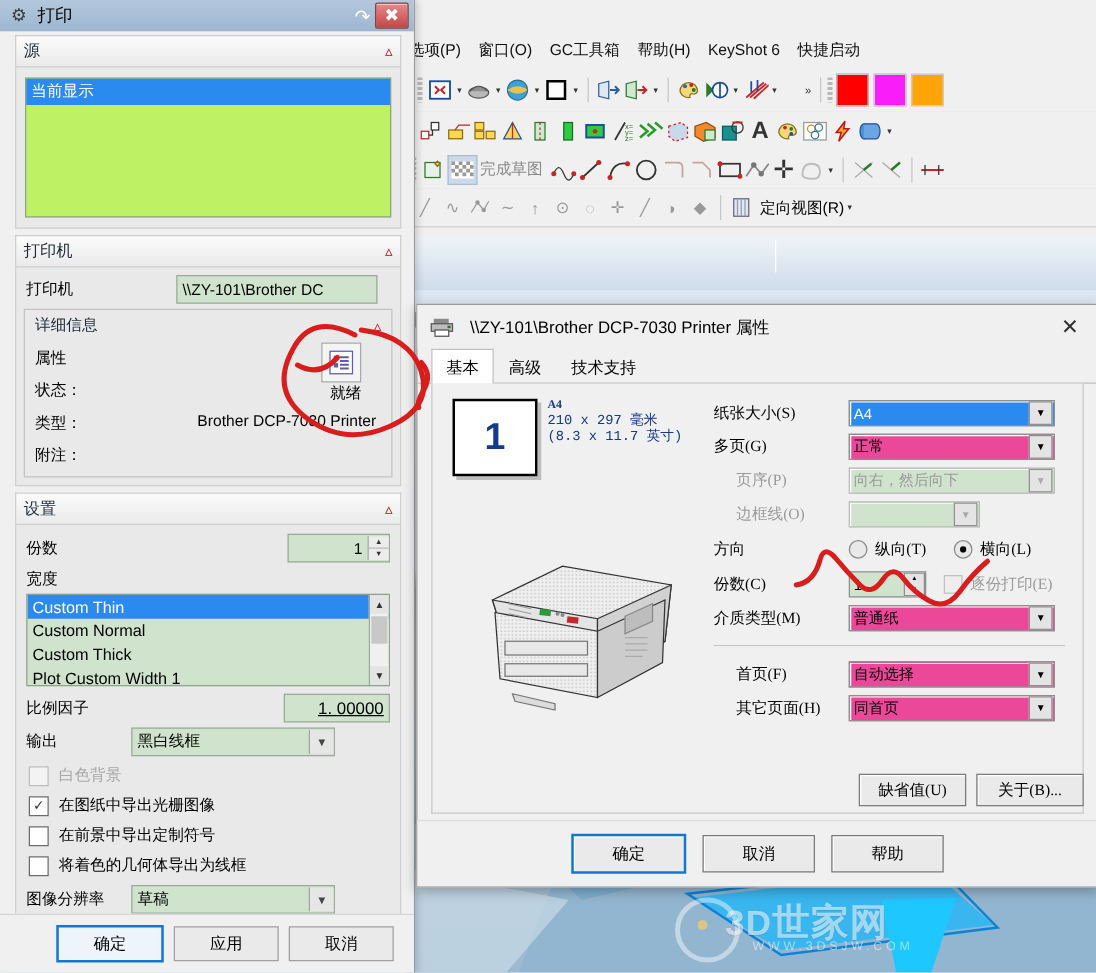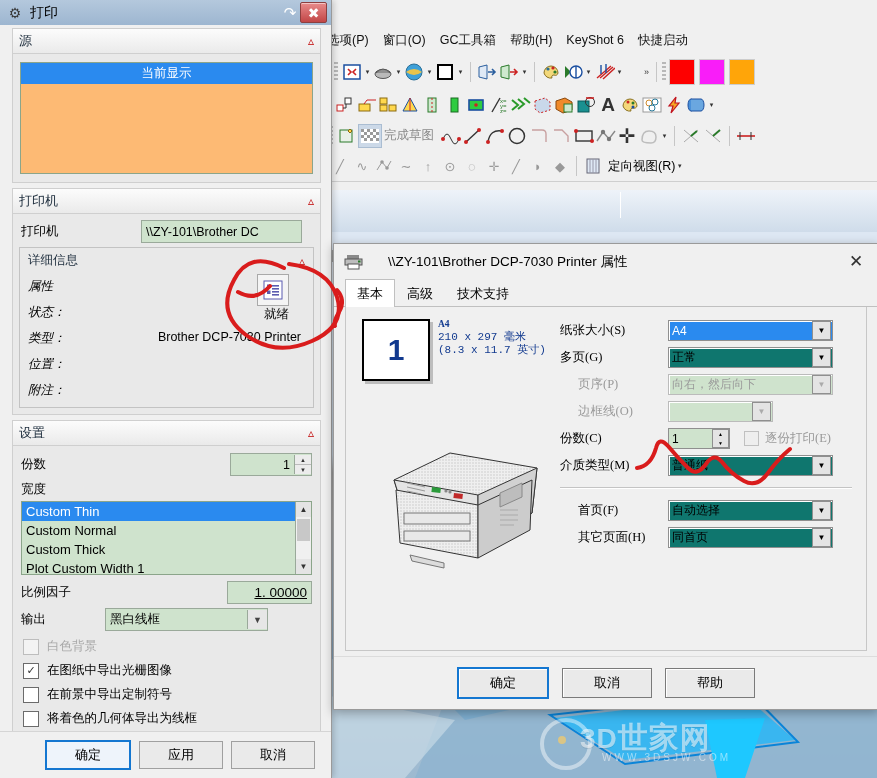--- a/index.html
+++ b/index.html
@@ -62,35 +62,35 @@
   .pd-body{position:absolute;left:0;top:25px;width:331px;bottom:0;background:#f0f0f0;}
 
   .grp{margin:3px 10px 0 12px;}
   .grp-hd{height:24px;display:flex;align-items:center;
     background:linear-gradient(to bottom,#fcfcfc,#eaeaea);
     border:1px solid #cfcfcf;border-bottom:none;padding:0 6px;}
   .grp-hd .gt{font-size:13px;color:#1a2a3a;flex:1;}
   .chev{color:#c00000;font-size:12px;font-weight:bold;line-height:1;}
   .grp-bd{border:1px solid #cfcfcf;background:#e9e9e9;padding:6px;}
 
-  .listbox{background:#fdba74;border:1px solid #8ba58a;height:110px;position:relative;
-    margin:2px 1px;text-align:center;}
+  .listbox{background:#bef264;border:1px solid #8ba58a;height:110px;position:relative;
+    margin:2px 1px;}
   .listbox .sel{background:#2a8aef;color:#fff;padding:2px 4px;font-size:12.5px;}
   .lbl{font-size:12.5px;color:#000;}
   .row{display:flex;align-items:center;margin:6px 2px;}
   .row .lbl{width:120px;}
   .combo{flex:1;height:21px;background:#cfe3cd;border:1px solid #9aa99a;
     display:flex;align-items:center;font-size:12.5px;padding-left:4px;overflow:hidden;white-space:nowrap;}
   .combo .cb-btn{margin-left:auto;width:19px;height:19px;background:#e6e6e6;border-left:1px solid #9aa99a;
     display:flex;align-items:center;justify-content:center;font-size:9px;color:#444;flex:none;}
   .detail{border:1px solid #c3c3c3;background:#e9e9e9;margin-top:4px;padding:4px 8px 8px 8px;position:relative;}
   .detail .dh{display:flex;align-items:center;font-size:12.5px;color:#1a2a3a;}
   .detail .dh .chev{margin-left:auto;}
   .drow{display:flex;font-size:12.5px;margin-top:9px;}
-  .drow .k{width:110px;font-style:italic;}
+  .drow .k{width:110px;}
   .drow .v{flex:1;text-align:right;padding-right:4px;}
   .prop-ico{position:absolute;right:24px;top:26px;width:30px;height:30px;border:1px solid #a9a9a9;
     background:#f4f4f4;display:flex;align-items:center;justify-content:center;}
   .prop-ico svg{display:block;}
   .ready{position:absolute;right:24px;top:58px;font-size:12.5px;}
 
   .spin{width:80px;height:21px;background:#cfe3cd;border:1px solid #9aa99a;display:flex;align-items:center;}
   .spin .val{flex:1;text-align:right;padding-right:4px;font-size:12.5px;}
   .spin .btns{width:16px;height:19px;border-left:1px solid #9aa99a;background:#ececec;
     display:flex;flex-direction:column;}
@@ -116,43 +116,43 @@
     display:flex;align-items:center;justify-content:flex-end;gap:8px;padding-right:16px;background:#f0f0f0;}
   .btn{min-width:58px;height:26px;padding:0 12px;border:1px solid #a0a0a0;background:#eaeaea;
     display:flex;align-items:center;justify-content:center;font-size:13px;}
   .btn.def{border:2px solid #1477d1;background:#eef4fb;}
 
   
   #props{position:absolute;left:333px;top:243px;width:544px;height:465px;background:#f0f0f0;
     border:1px solid #9a9a9a;box-shadow:0 3px 10px rgba(0,0,0,.3);}
   .pr-title{height:35px;display:flex;align-items:center;background:#f0f0f0;}
   .pr-title .pico{width:20px;height:16px;margin-left:10px;flex:none;}
-  .pr-title .pt{margin-left:24px;font-size:13.5px;}
+  .pr-title .pt{margin-left:12px;font-size:13.5px;}
   .pr-title .x{margin-left:auto;width:44px;height:30px;display:flex;align-items:center;
     justify-content:center;font-size:17px;color:#333;}
   .tabs{display:flex;height:27px;padding-left:11px;border-bottom:1px solid #c0c0c0;align-items:flex-end;}
   .tab{height:25px;padding:0 11px;display:flex;align-items:center;font-size:13px;
     border:1px solid transparent;border-bottom:none;background:transparent;}
   .tab.active{background:#fff;border-color:#c0c0c0;height:27px;position:relative;top:1px;}
   .pr-body{position:absolute;left:11px;right:11px;top:63px;bottom:58px;background:#f0f0f0;
     border:1px solid #c7c7c7;border-top:none;}
   .preview{position:absolute;left:6px;top:8px;width:210px;height:330px;}
   .pg-box{position:absolute;left:10px;top:4px;width:64px;height:58px;background:#fff;
     border:2px solid #000;display:flex;align-items:center;justify-content:center;
     font-size:30px;color:#123a8f;font-weight:bold;box-shadow:3px 3px 0 #bdbdbd;}
   .pg-meta{position:absolute;left:86px;top:4px;color:#123a8f;line-height:1.22;}
   .pg-meta .m1{font-size:9.5px;font-weight:bold;font-family:"Liberation Serif",serif;}
   .pg-meta .m2{font-size:11px;font-family:"Liberation Mono",monospace;}
   .pg-meta .m3{font-size:11px;font-family:"Liberation Mono",monospace;}
   .printer-img{position:absolute;left:30px;top:120px;}
 
-  .fields{position:absolute;left:214px;top:10px;right:8px;}
+  .fields{position:absolute;left:225px;top:10px;right:8px;}
   .frow{display:flex;align-items:center;height:27px;}
   .frow .fl{width:108px;font-size:12.5px;font-family:"Liberation Serif",serif;}
-  .fcombo{width:160px;height:19px;border:1px solid #8f8f8f;background:#0f766e;
+  .fcombo{width:160px;height:19px;border:1px solid #8f8f8f;background:#ec4899;
     display:flex;align-items:center;font-size:12px;padding-left:3px;
     box-shadow:inset 1px 1px 0 #fff;}
   .fcombo.sel-blue{background:#2a8aef;color:#fff;}
   .fcombo .ab{margin-left:auto;width:17px;height:17px;background:#e4e4e4;border:1px solid #8f8f8f;
     display:flex;align-items:center;justify-content:center;font-size:8px;color:#000;flex:none;margin-right:1px;}
   .fcombo.dis{background:#cfe3cd;color:#9a9a9a;border-color:#bbb;}
   .fcombo.dis .ab{color:#aaa;}
   .fl.dis{color:#9a9a9a;}
   .radio{display:flex;align-items:center;margin-right:22px;font-size:12.5px;
     font-family:"Liberation Serif",serif;}
@@ -585,24 +585,20 @@
           </div>
           <div class="drow">
             <div class="k">状态：</div>
             <div class="v"></div>
           </div>
           <div class="drow">
             <div class="k">类型：</div>
             <div class="v">Brother DCP-7030 Printer</div>
           </div>
           <div class="drow">
-            <div class="k">位置：</div>
-            <div class="v"></div>
-          </div>
-          <div class="drow">
             <div class="k">附注：</div>
             <div class="v"></div>
           </div>
 
           <div class="prop-ico">
             <svg width="20" height="20">
               <rect x="1" y="1" width="18" height="18" fill="#fff" stroke="#5b5bb0"></rect>
               <rect x="4" y="4.5" width="3.5" height="3.5" fill="#5b5bb0"></rect>
               <rect x="4" y="10.5" width="3.5" height="3.5" fill="#5b5bb0"></rect>
               <rect x="9" y="5" width="7" height="1.6" fill="#5b5bb0"></rect>
@@ -778,20 +774,31 @@
       </div>
 
       <div class="frow">
         <span class="fl dis" style="padding-left:18px;width:90px;">边框线(O)</span>
         <span class="fcombo dis" style="width:100px;">
           <span></span>
           <span class="ab">▼</span>
         </span>
       </div>
 
+      <div class="frow" style="height:29px;">
+        <span class="fl">方向</span>
+        <span class="radio">
+          <span class="rdot"></span>
+          <span>纵向(T)</span>
+        </span>
+        <span class="radio">
+          <span class="rdot on"></span>
+          <span>横向(L)</span>
+        </span>
+      </div>
 
       <div class="frow">
         <span class="fl">份数(C)</span>
         <span class="fspin">
           <span class="v">1</span>
           <span class="b">
               <i>▲</i>
               <i>▼</i>
             </span>
         </span>
@@ -823,20 +830,24 @@
       <div class="frow">
         <span class="fl" style="padding-left:18px;width:90px;">其它页面(H)</span>
         <span class="fcombo">
           <span>同首页</span>
           <span class="ab">▼</span>
         </span>
       </div>
     </div>
   </div>
 
+  <div class="btm-btns">
+    <div class="pbtn">缺省值(U)</div>
+    <div class="pbtn">关于(B)...</div>
+  </div>
 
   <div class="pr-foot">
     <div class="pfbtn def">确定</div>
     <div class="pfbtn">取消</div>
     <div class="pfbtn">帮助</div>
   </div>
 </div>
 
 <svg id="annot" width="877" height="778">
   <g fill="none" stroke="#d91c1c" stroke-width="4" stroke-linecap="round" stroke-linejoin="round">

